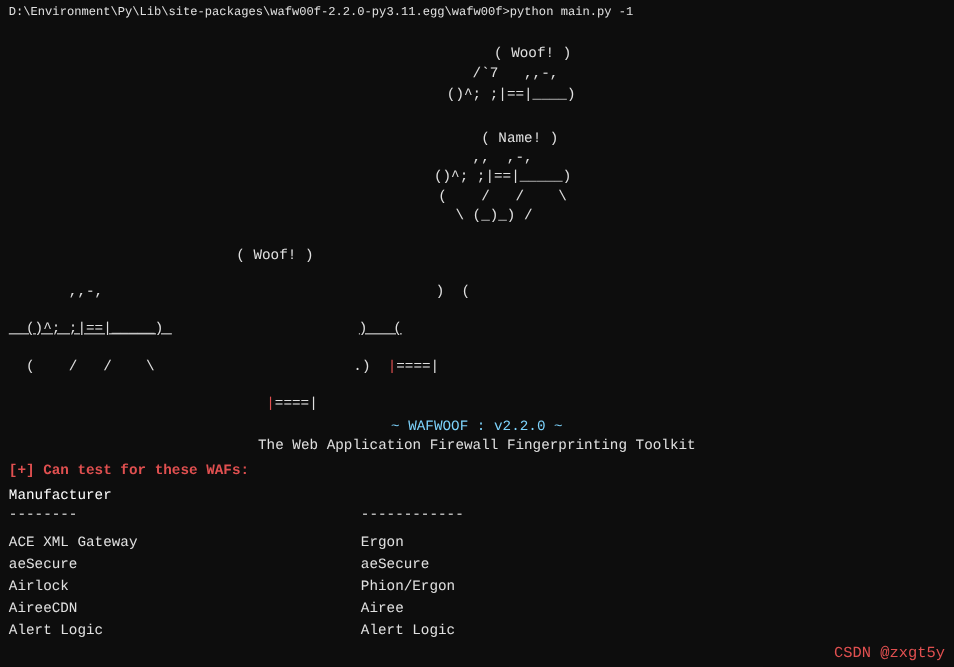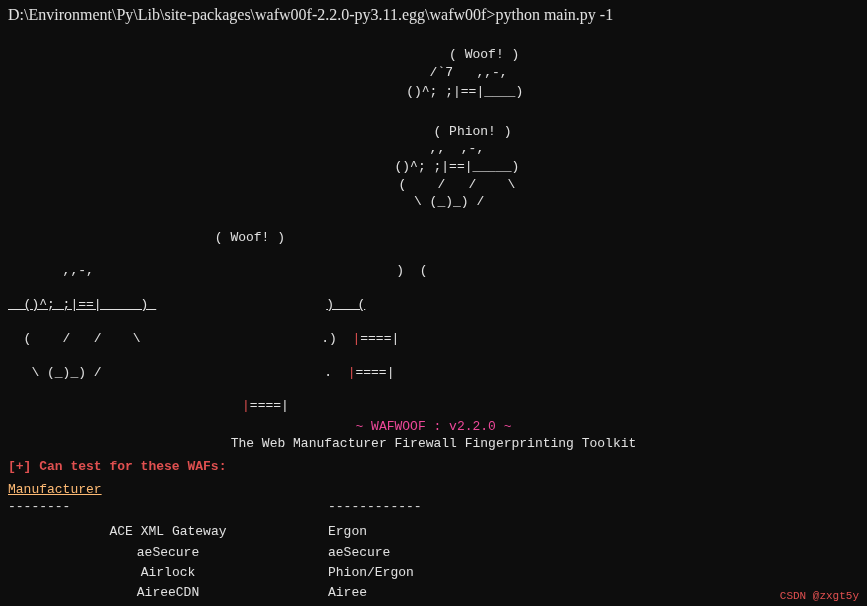--- a/index.html
+++ b/index.html
@@ -23,37 +23,36 @@
       background-color: #0d0d0d;
       width: 867px;
       height: 606px;
       padding: 6px 8px;
       overflow: hidden;
       position: relative;
     }
 
     .path-line {
       color: #e0e0e0;
-      font-size: 16px;
+      font-size: 11px;
       margin-bottom: 4px;
       white-space: pre;
-      font-family: Liberation Serif, serif;
     }
 
     .ascii-art {
       white-space: pre;
       color: #e0e0e0;
       font-size: 13px;
       line-height: 1.4;
       text-align: center;
       margin: 4px 0;
     }
 
     .version-line {
-      color: #ec4899;
+      color: #7dd3fc;
       text-align: center;
       font-size: 13px;
       margin: 2px 0;
       white-space: pre;
     }
 
     .subtitle-line {
       color: #e0e0e0;
       text-align: center;
       font-size: 13px;
@@ -79,22 +78,21 @@
       display: flex;
       margin-bottom: 2px;
     }
 
     .col-waf {
       width: 320px;
       color: #e0e0e0;
     }
 
     .col-manufacturer {
-      color: #fdba74;
-      text-decoration: underline;
+      color: #ffffff;
     }
 
     .table-divider-row {
       display: flex;
       margin-bottom: 8px;
     }
 
     .divider-waf {
       width: 320px;
       color: #e0e0e0;
@@ -106,64 +104,62 @@
 
     .table-data-row {
       display: flex;
       margin-bottom: 0px;
       line-height: 1.55;
     }
 
     .cell-waf {
       width: 320px;
       color: #e0e0e0;
-      text-align: center;
     }
 
     .cell-manufacturer {
       color: #e0e0e0;
     }
 
     .watermark {
       position: absolute;
       bottom: 4px;
       right: 8px;
       color: #e05050;
-      font-size: 11px;
+      font-size: 14px;
     }
   </style>
 </head>
 <body>
 
 <div class="terminal">
 
   <div class="path-line">D:\Environment\Py\Lib\site-packages\wafw00f-2.2.0-py3.11.egg\wafw00f&gt;python main.py -1</div>
 
   <div class="ascii-art">
 <span>             ( Woof! )
          /`​7   ,,-,
         ()^; ;|==|____)</span>
   </div>
 
-  <div style="white-space:pre; color:#e0e0e0; font-size:13px; line-height:1.35; text-align:center;">          ( <span style="color:#e0e0e0;">Phion!</span> )
+  <div style="white-space:pre; color:#e0e0e0; font-size:13px; line-height:1.35; text-align:center;">          ( <span style="color:#e0e0e0;">Name!</span> )
       ,,  ,-​,
       ()^; ;|==|_____)
       (    /   /    \
        \ (_)_) /   </div>
 
   <div style="white-space:pre; color:#e0e0e0; font-size:13px; line-height:1.3; margin: 2px 0 4px 0;">
 <span style="margin-left:160px; display:block;">      ( Woof! )</span>
 <span style="display:block;">       ,,-,        <span style="margin-left:240px;">)  (</span></span>
 <span style="display:block;text-decoration:underline;">  ()^; ;|==|_____) <span style="margin-left:170px;">)   (</span></span>
 <span style="display:block;">  (    /   /    \  <span style="margin-left:165px;">.)</span>  <span style="color:#e05050;">|</span><span style="color:#e0e0e0;">====|</span></span>
-<span style="display:block;">   \ (_)_) /       <span style="margin-left:168px;">.</span>  <span style="color:#e05050;">|</span><span style="color:#e0e0e0;">====|</span></span>
 <span style="display:block;">                              <span style="color:#e05050;">|</span><span style="color:#e0e0e0;">====|</span></span></div>
 
   <div class="version-line">~ WAFWOOF : v2.2.0 ~</div>
-  <div class="subtitle-line">The Web Manufacturer Firewall Fingerprinting Toolkit</div>
+  <div class="subtitle-line">The Web Application Firewall Fingerprinting Toolkit</div>
 
   <div class="section-header">[+] Can test for these WAFs:</div>
 
   <div class="waf-table">
     <div class="table-header-row">
       <div class="col-manufacturer">Manufacturer</div>
     </div>
     <div class="table-divider-row">
       <div class="divider-waf">--------</div>
       <div class="divider-manufacturer">------------</div>

